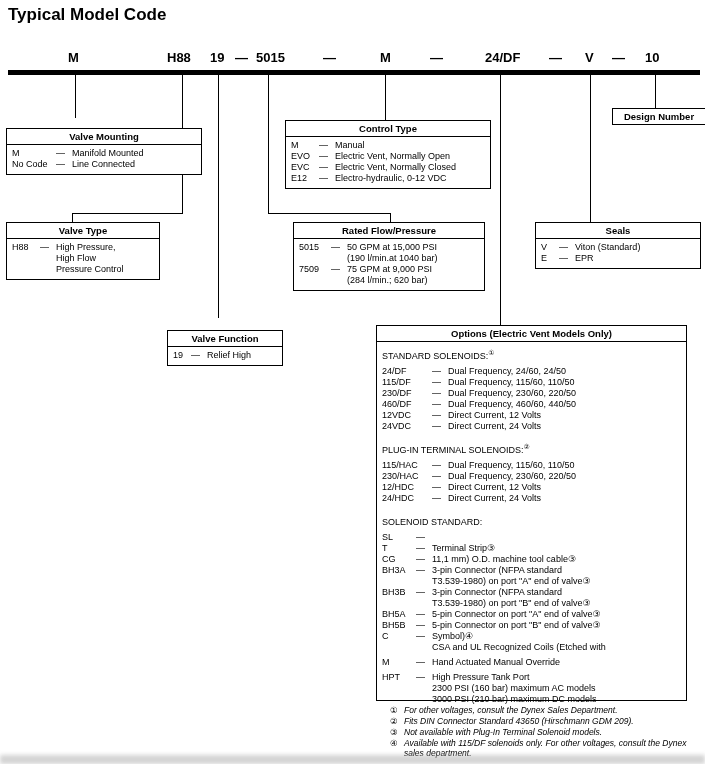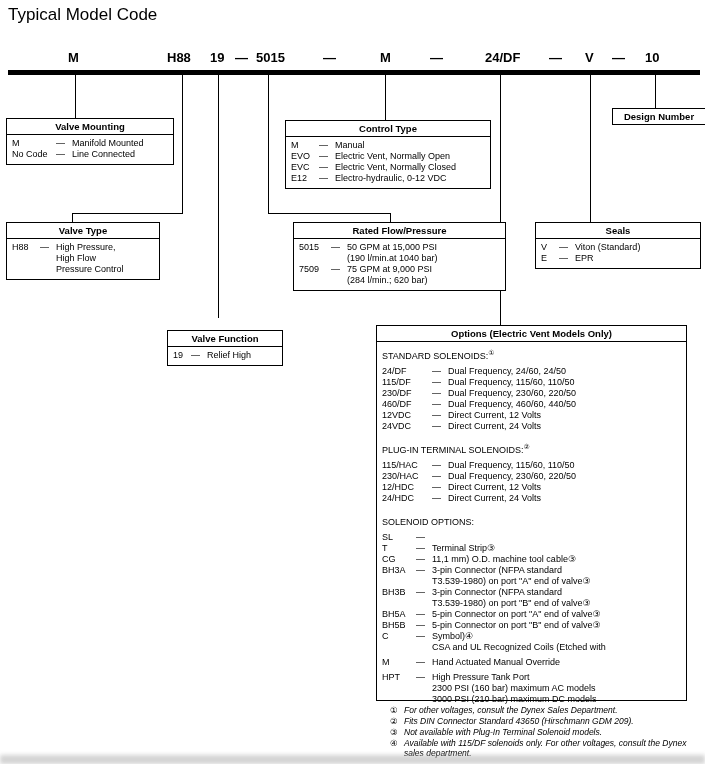--- a/index.html
+++ b/index.html
@@ -1,20 +1,20 @@
 <!DOCTYPE html>
 <html><head>
 <meta charset="utf-8">
 <style>
   * { margin:0; padding:0; box-sizing:border-box; }
   html,body { background:#ffffff; }
   body { font-family:"Liberation Sans", sans-serif; color:#000; }
   .canvas { position:relative; width:705px; height:764px; background:#fff; overflow:hidden; }
 
-  .title { position:absolute; left:8px; top:5px; font-size:17px; font-weight:normal; }
+  .title { position:absolute; left:8px; top:5px; font-size:17px; font-weight:bold; }
 
   .code-seg { position:absolute; top:50px; font-size:13px; font-weight:bold; white-space:nowrap; }
 
   .bar { position:absolute; left:8px; top:70px; width:692px; height:5px; background:#000; }
 
   .vline { position:absolute; width:1px; background:#000; }
   .hline { position:absolute; height:1px; background:#000; }
 
   .box { position:absolute; border:1px solid #000; background:#fff; font-size:9px; line-height:11px; }
   .box-header { font-weight:bold; text-align:center; font-size:9.5px; padding:2px 3px; border-bottom:1px solid #000; white-space:nowrap; }
@@ -68,21 +68,21 @@
   <div class="vline" style="left:72px;top:213px;height:9px"></div>
   <div class="vline" style="left:218px;top:75px;height:243px"></div>
   <div class="vline" style="left:268px;top:75px;height:139px"></div>
   <div class="hline" style="left:268px;top:213px;width:123px"></div>
   <div class="vline" style="left:390px;top:213px;height:9px"></div>
   <div class="vline" style="left:385px;top:75px;height:45px"></div>
   <div class="vline" style="left:500px;top:75px;height:250px"></div>
   <div class="vline" style="left:590px;top:75px;height:147px"></div>
   <div class="vline" style="left:655px;top:75px;height:45px"></div>
 
-  <div class="box" style="left:6px;top:118px;width:168px">
+  <div class="box" style="left:6px;top:128px;width:196px">
     <div class="box-header">Valve Mounting</div>
     <div class="box-body" style="--cw:44px">
       <div class="row">
         <span class="code">M</span>
         <span class="dash">—</span>
         <span class="desc">
             <div class="dline">Manifold Mounted</div>
           </span>
       </div>
       <div class="row">
@@ -141,21 +141,21 @@
         <span class="dash">—</span>
         <span class="desc">
           <div class="dline">High Pressure,</div>
           <div class="dline">High Flow</div>
           <div class="dline">Pressure Control</div>
         </span>
       </div>
     </div>
   </div>
 
-  <div class="box" style="left:293px;top:222px;width:213px">
+  <div class="box" style="left:293px;top:222px;width:192px">
     <div class="box-header">Rated Flow/Pressure</div>
     <div class="box-body" style="--cw:32px">
       <div class="row">
         <span class="code">5015</span>
         <span class="dash">—</span>
         <span class="desc">
           <div class="dline">50 GPM at 15,000 PSI</div>
           <div class="dline">(190 l/min.at 1040 bar)</div>
         </span>
       </div>
@@ -279,21 +279,21 @@
         <div class="row">
           <span class="code">24/HDC</span>
           <span class="dash">—</span>
           <span class="desc">
               <div class="dline">Direct Current, 24 Volts</div>
             </span>
         </div>
       </div>
 
       <div class="section" style="--cw:34px">
-        <div class="sec-heading"><span>SOLENOID OPTIONS:</span><span class="sup"></span></div>
+        <div class="sec-heading"><span>SOLENOID STANDARD:</span><span class="sup"></span></div>
         <div class="row">
           <span class="code">SL</span>
           <span class="dash">—</span>
         </div>
         <div class="row">
           <span class="code">T</span>
           <span class="dash">—</span>
           <span class="desc">
               <div class="dline">Terminal Strip③</div>
             </span>

